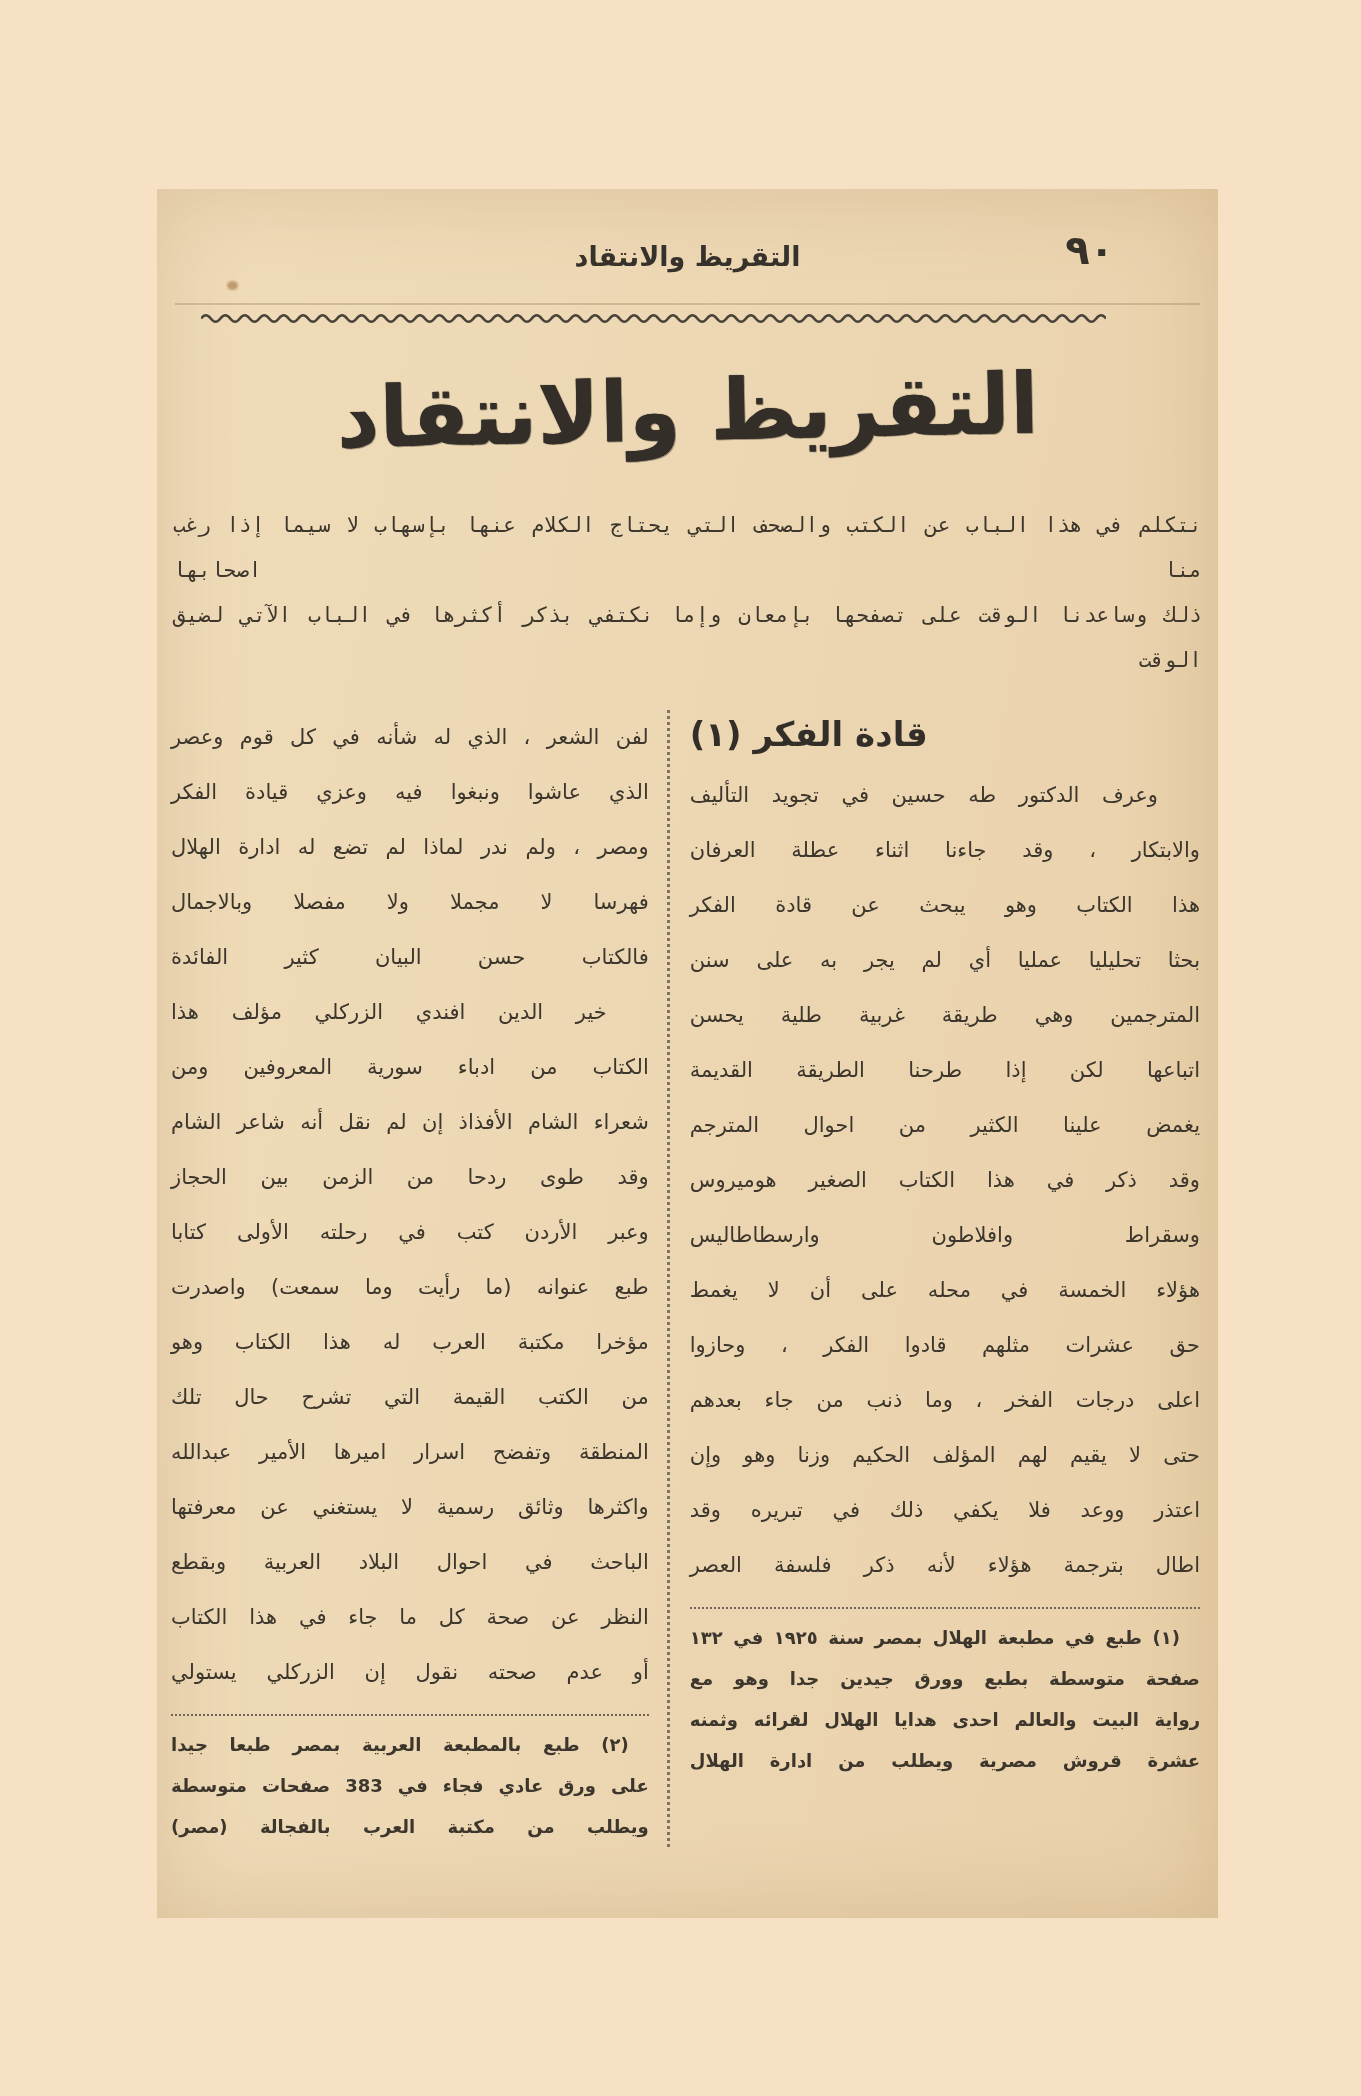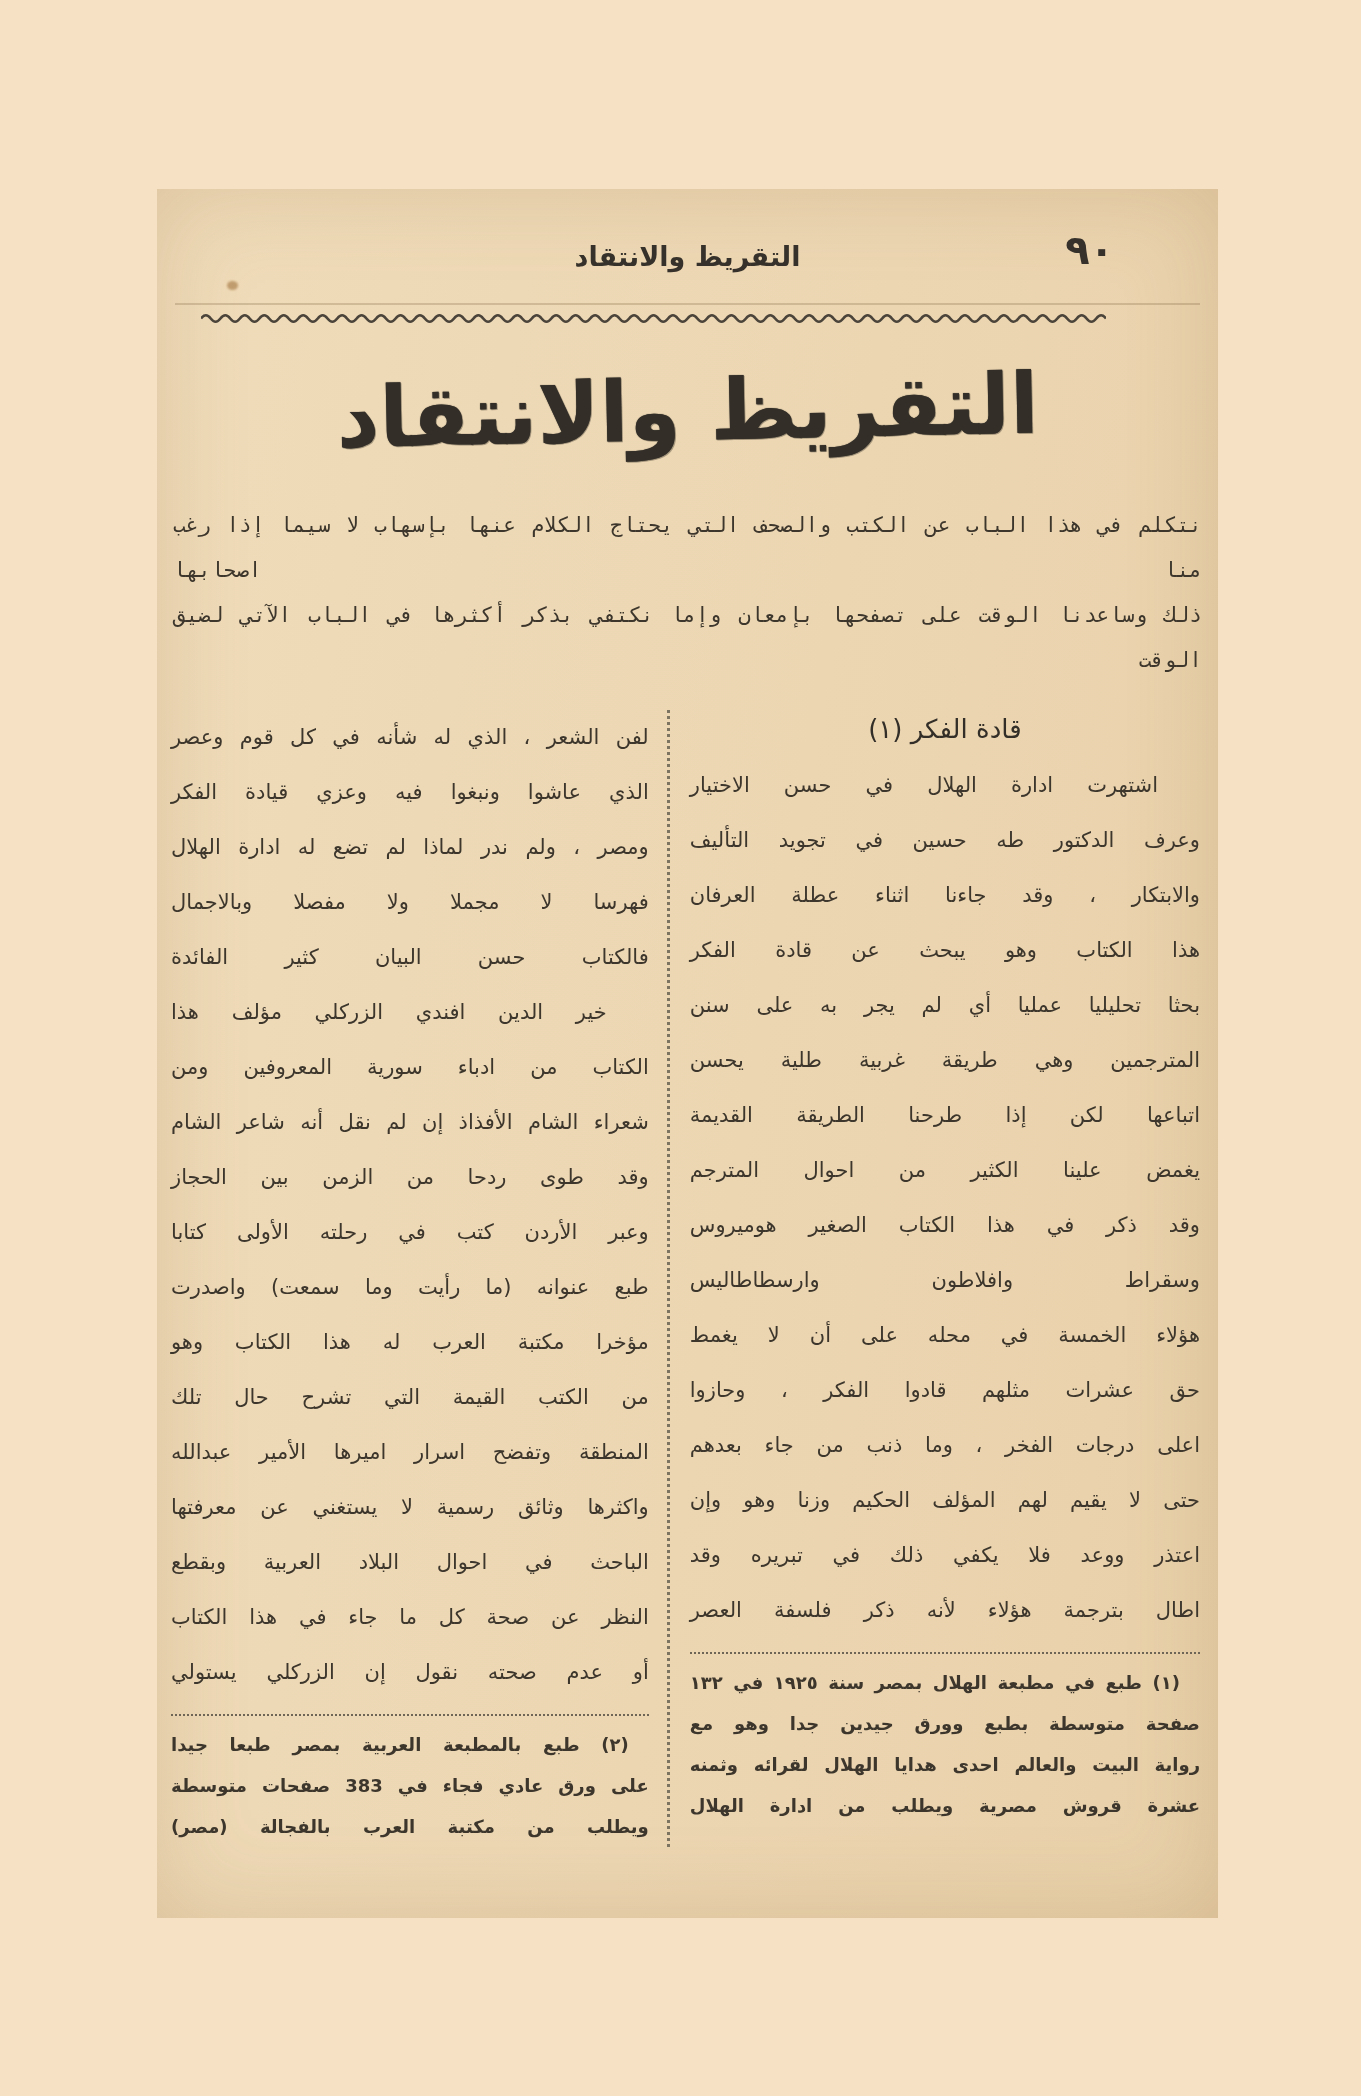--- a/index.html
+++ b/index.html
@@ -88,23 +88,23 @@
   .col-right {
     width: 52%;
     border-left: 3px dotted #7d7361;
     padding: 0 6px 0 20px;
   }
   .col-left {
     width: 48%;
     padding: 0 18px 0 2px;
   }
   .col-heading {
-    font-size: 26px;
-    font-weight: normal;
-    text-align: center;
+    font-size: 34px;
+    font-weight: bold;
+    text-align: left;
     margin: 4px 0 14px;
     color: #332f28;
   }
   .col-left .col-heading { margin: 18px 0 10px; }
   .text-line {
     font-size: 21px;
     line-height: 55px;
     text-align: justify;
     text-align-last: justify;
   }
@@ -157,21 +157,20 @@
   <div class="intro">
       <div class="intro-line">نتكلم في هذا الباب عن الكتب والصحف التي يحتاج الكلام عنها بإسهاب لا سيما إذا رغب منا اصحابها</div>
       <div class="intro-line">ذلك وساعدنا الوقت على تصفحها بإمعان وإما نكتفي بذكر أكثرها في الباب الآتي لضيق الوقت</div>
     </div>
 
   <div class="columns">
 
     <div class="col col-right">
       <h2 class="col-heading">قادة الفكر (١)</h2>
       <div class="body-lines indent-first">
-          <div class="text-line">اشتهرت ادارة الهلال في حسن الاختيار</div>
           <div class="text-line">وعرف الدكتور طه حسين في تجويد التأليف</div>
           <div class="text-line">والابتكار ، وقد جاءنا اثناء عطلة العرفان</div>
           <div class="text-line">هذا الكتاب وهو يبحث عن قادة الفكر</div>
           <div class="text-line">بحثا تحليليا عمليا أي لم يجر به على سنن</div>
           <div class="text-line">المترجمين وهي طريقة غربية طلية يحسن</div>
           <div class="text-line">اتباعها لكن إذا طرحنا الطريقة القديمة</div>
           <div class="text-line">يغمض علينا الكثير من احوال المترجم</div>
           <div class="text-line">وقد ذكر في هذا الكتاب الصغير هوميروس</div>
           <div class="text-line">وسقراط وافلاطون وارسطاطاليس</div>
           <div class="text-line">هؤلاء الخمسة في محله على أن لا يغمط</div>

